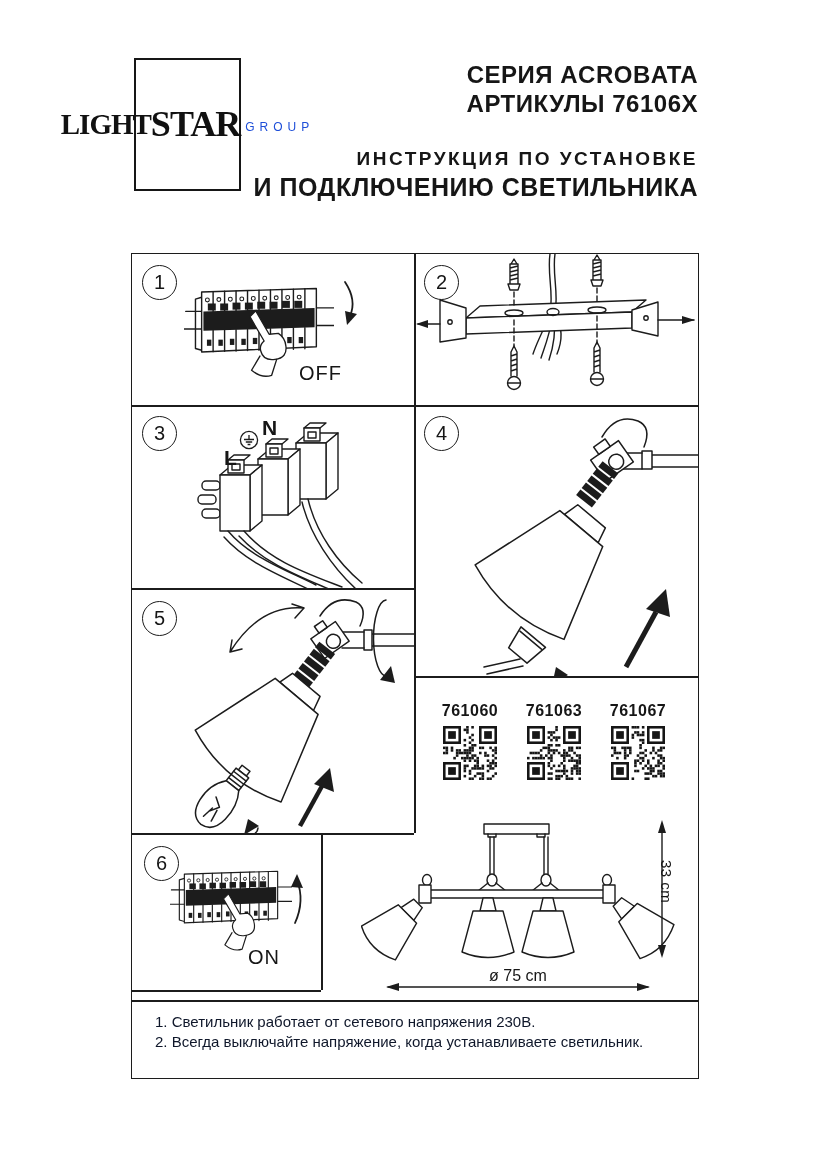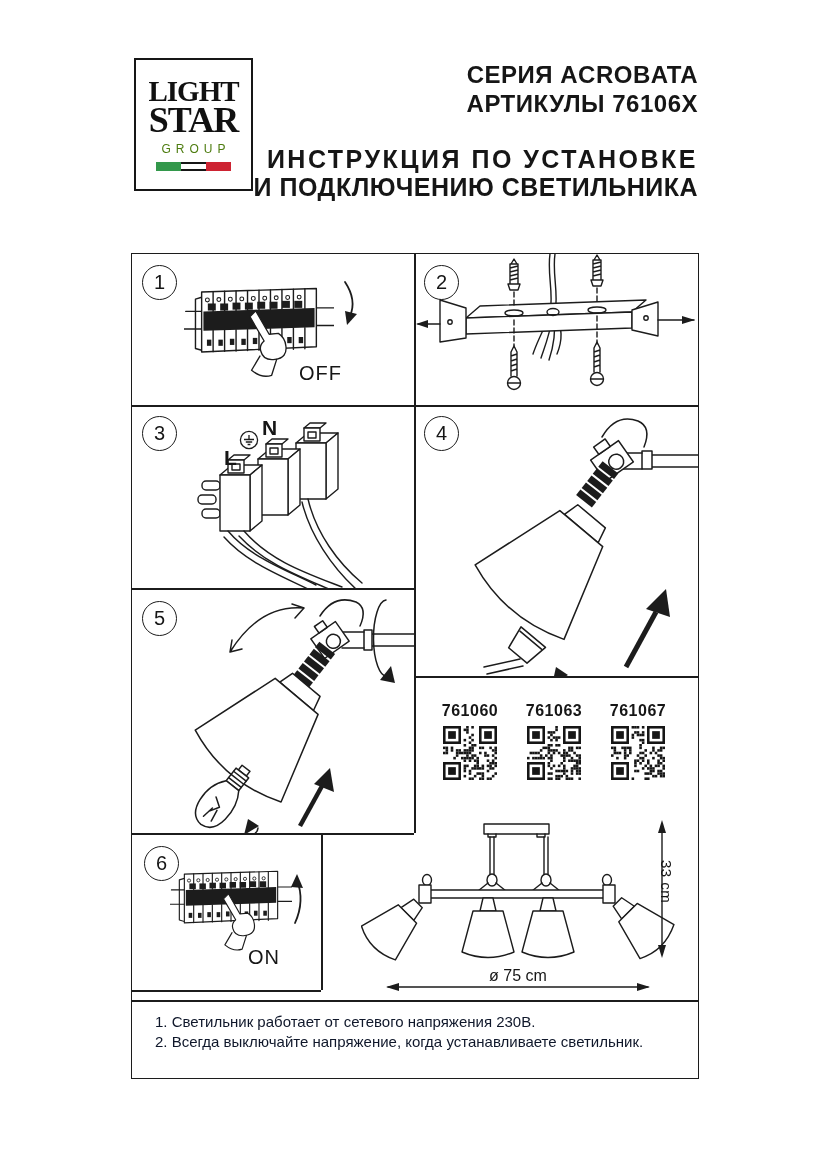--- a/index.html
+++ b/index.html
@@ -1,33 +1,33 @@
 <!DOCTYPE html>
 <html><head>
 <meta charset="utf-8">
 <style>
   html,body{margin:0;padding:0;background:#e9e9e9;}
   #page{position:relative;width:826px;height:1169px;background:#ffffff;overflow:hidden;
         font-family:"Liberation Sans",sans-serif;color:#161616;}
   .abs{position:absolute;}
   
-  #logo{left:134px;top:58px;width:119px;height:133px;border:2px solid #161616;
-        display:flex;flex-direction:column;align-items:center;justify-content:center;box-sizing:border-box;}
+  #logo{left:134px;top:58px;width:107px;height:133px;border:2px solid #161616;
+        display:flex;flex-direction:row;align-items:center;justify-content:center;box-sizing:border-box;}
   .logo-word{font-family:"Liberation Serif",serif;font-weight:bold;color:#111;line-height:0.92;letter-spacing:-1px;}
   .logo-light{font-size:29px;}
   .logo-star{font-size:36px;}
-  .logo-group{font-family:"Liberation Sans",sans-serif;font-size:12px;letter-spacing:5px;color:#4d7c0f;
+  .logo-group{font-family:"Liberation Sans",sans-serif;font-size:12px;letter-spacing:5px;color:#1d4ed8;
               margin-top:5px;text-indent:5px;}
   .flag{margin-top:6px;width:76px;height:9px;display:flex;}
   .flag>div{flex:1;}
   .flag .mid{box-sizing:border-box;border-top:2px solid #161616;border-bottom:2px solid #161616;}
   
   #hdr{right:128px;top:52px;text-align:right;font-weight:bold;color:#161616;margin-top:8px;}
   .hdr-t{font-size:24px;line-height:29px;letter-spacing:0.5px;}
-  .hdr-s1{margin-top:27px;font-size:25px;line-height:28px;letter-spacing:2.5px;}
+  .hdr-s1{margin-top:27px;font-size:19px;line-height:28px;letter-spacing:2.5px;}
   .hdr-s2{font-size:25px;line-height:28px;letter-spacing:0.5px;}
   
   #grid{left:131px;top:253px;width:566px;height:824px;border:1.5px solid #1c1c1c;box-sizing:content-box;}
   .hline,.vline{position:absolute;background:#1c1c1c;}
   .hline{height:1.5px;}
   .vline{width:1.5px;}
   .stepnum{position:absolute;width:33px;height:33px;border:1.5px solid #1c1c1c;border-radius:50%;
            display:flex;align-items:center;justify-content:center;font-size:20px;background:#fff;}
   svg.draw{position:absolute;}
   .lbl{position:absolute;font-size:20px;letter-spacing:1px;}

